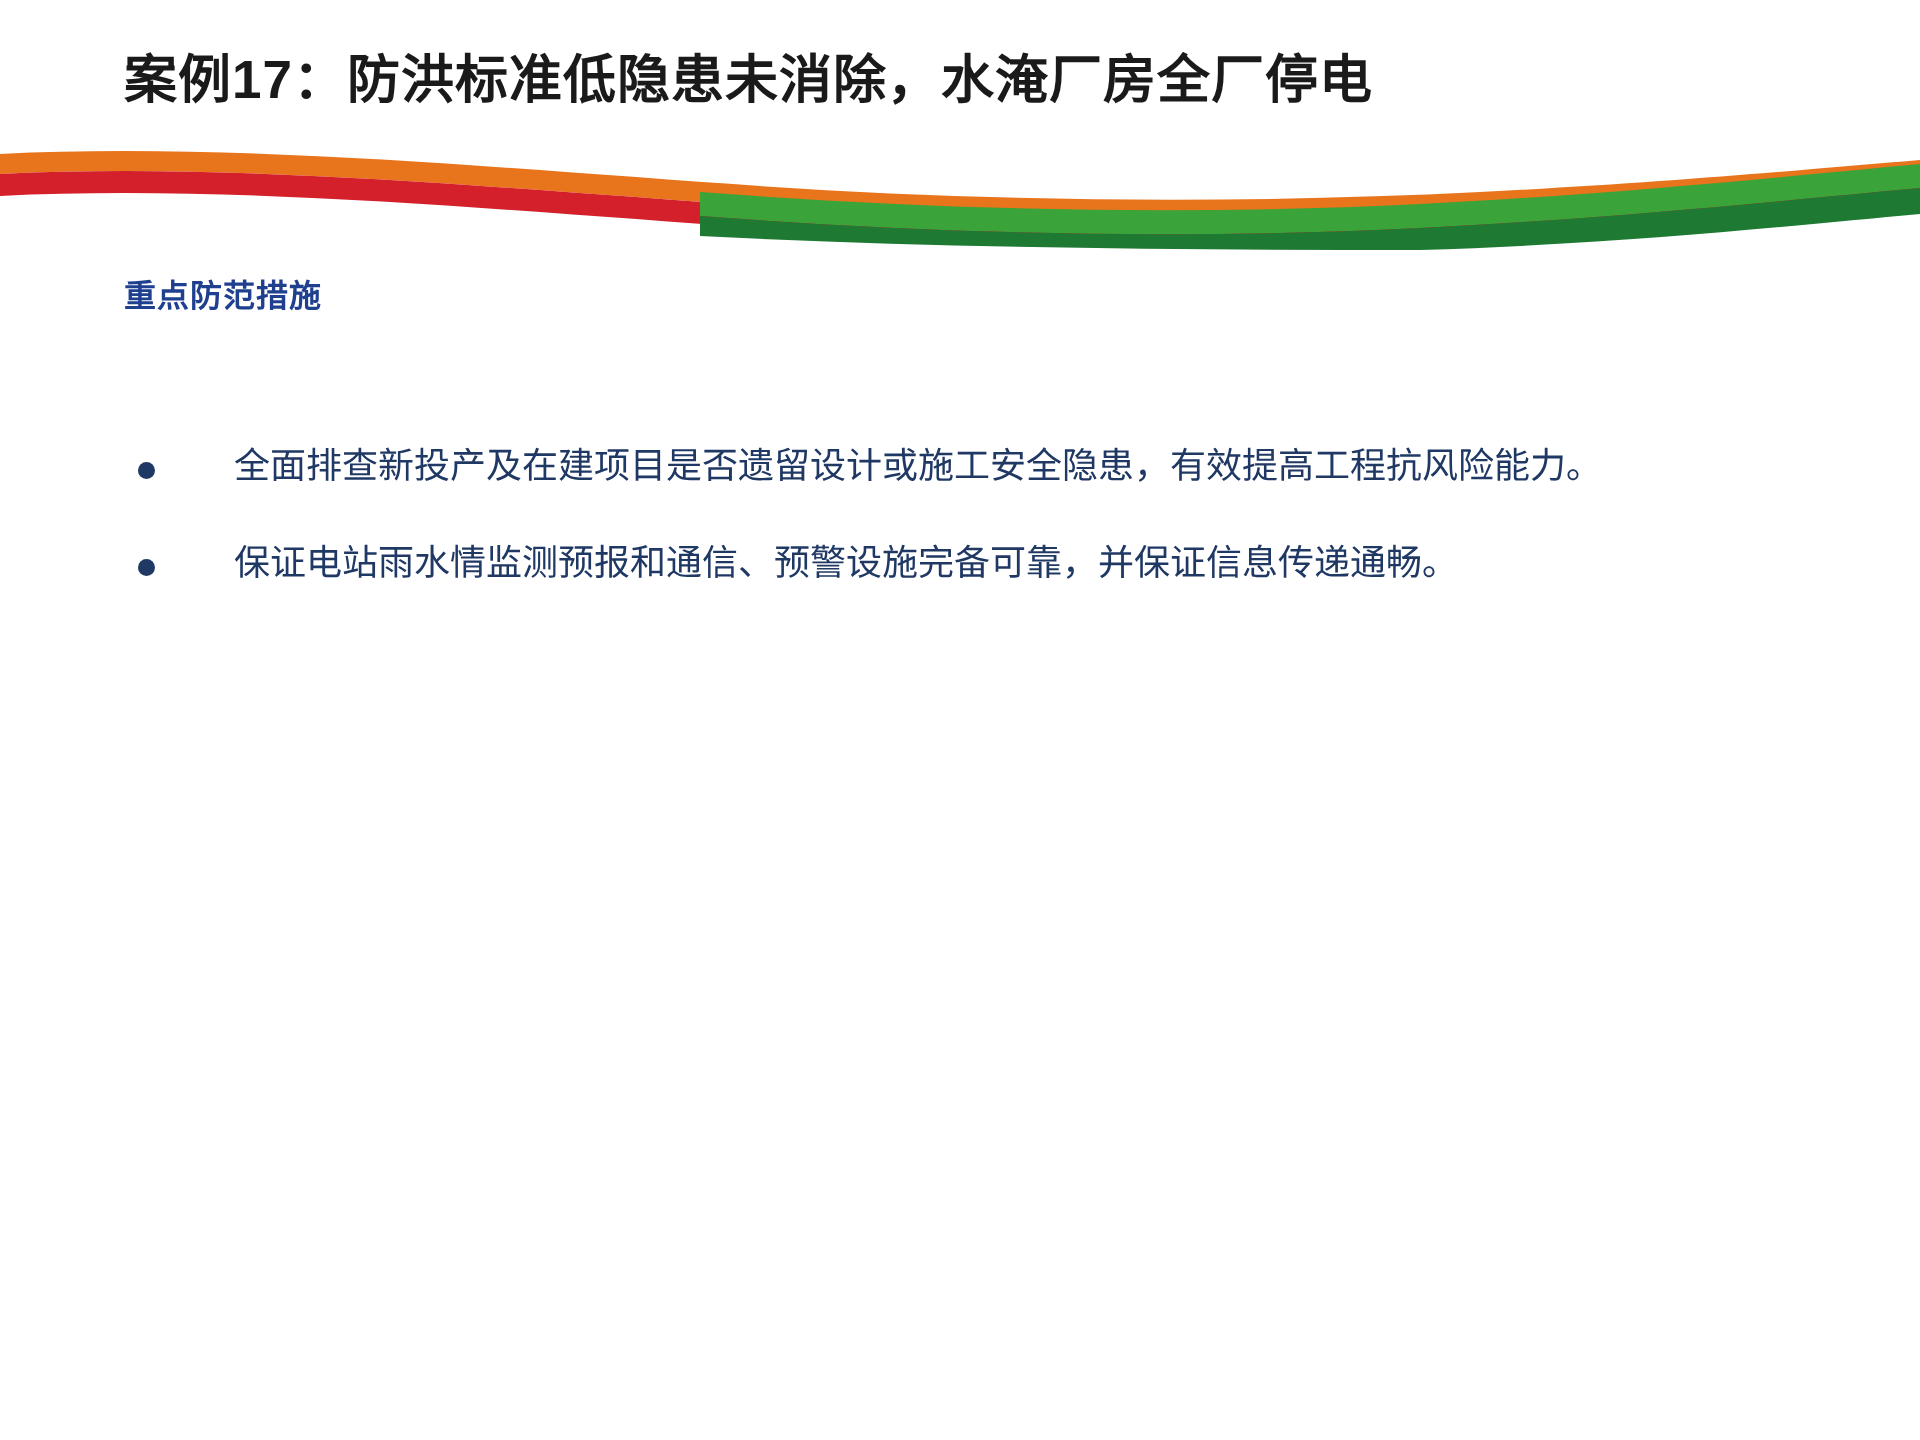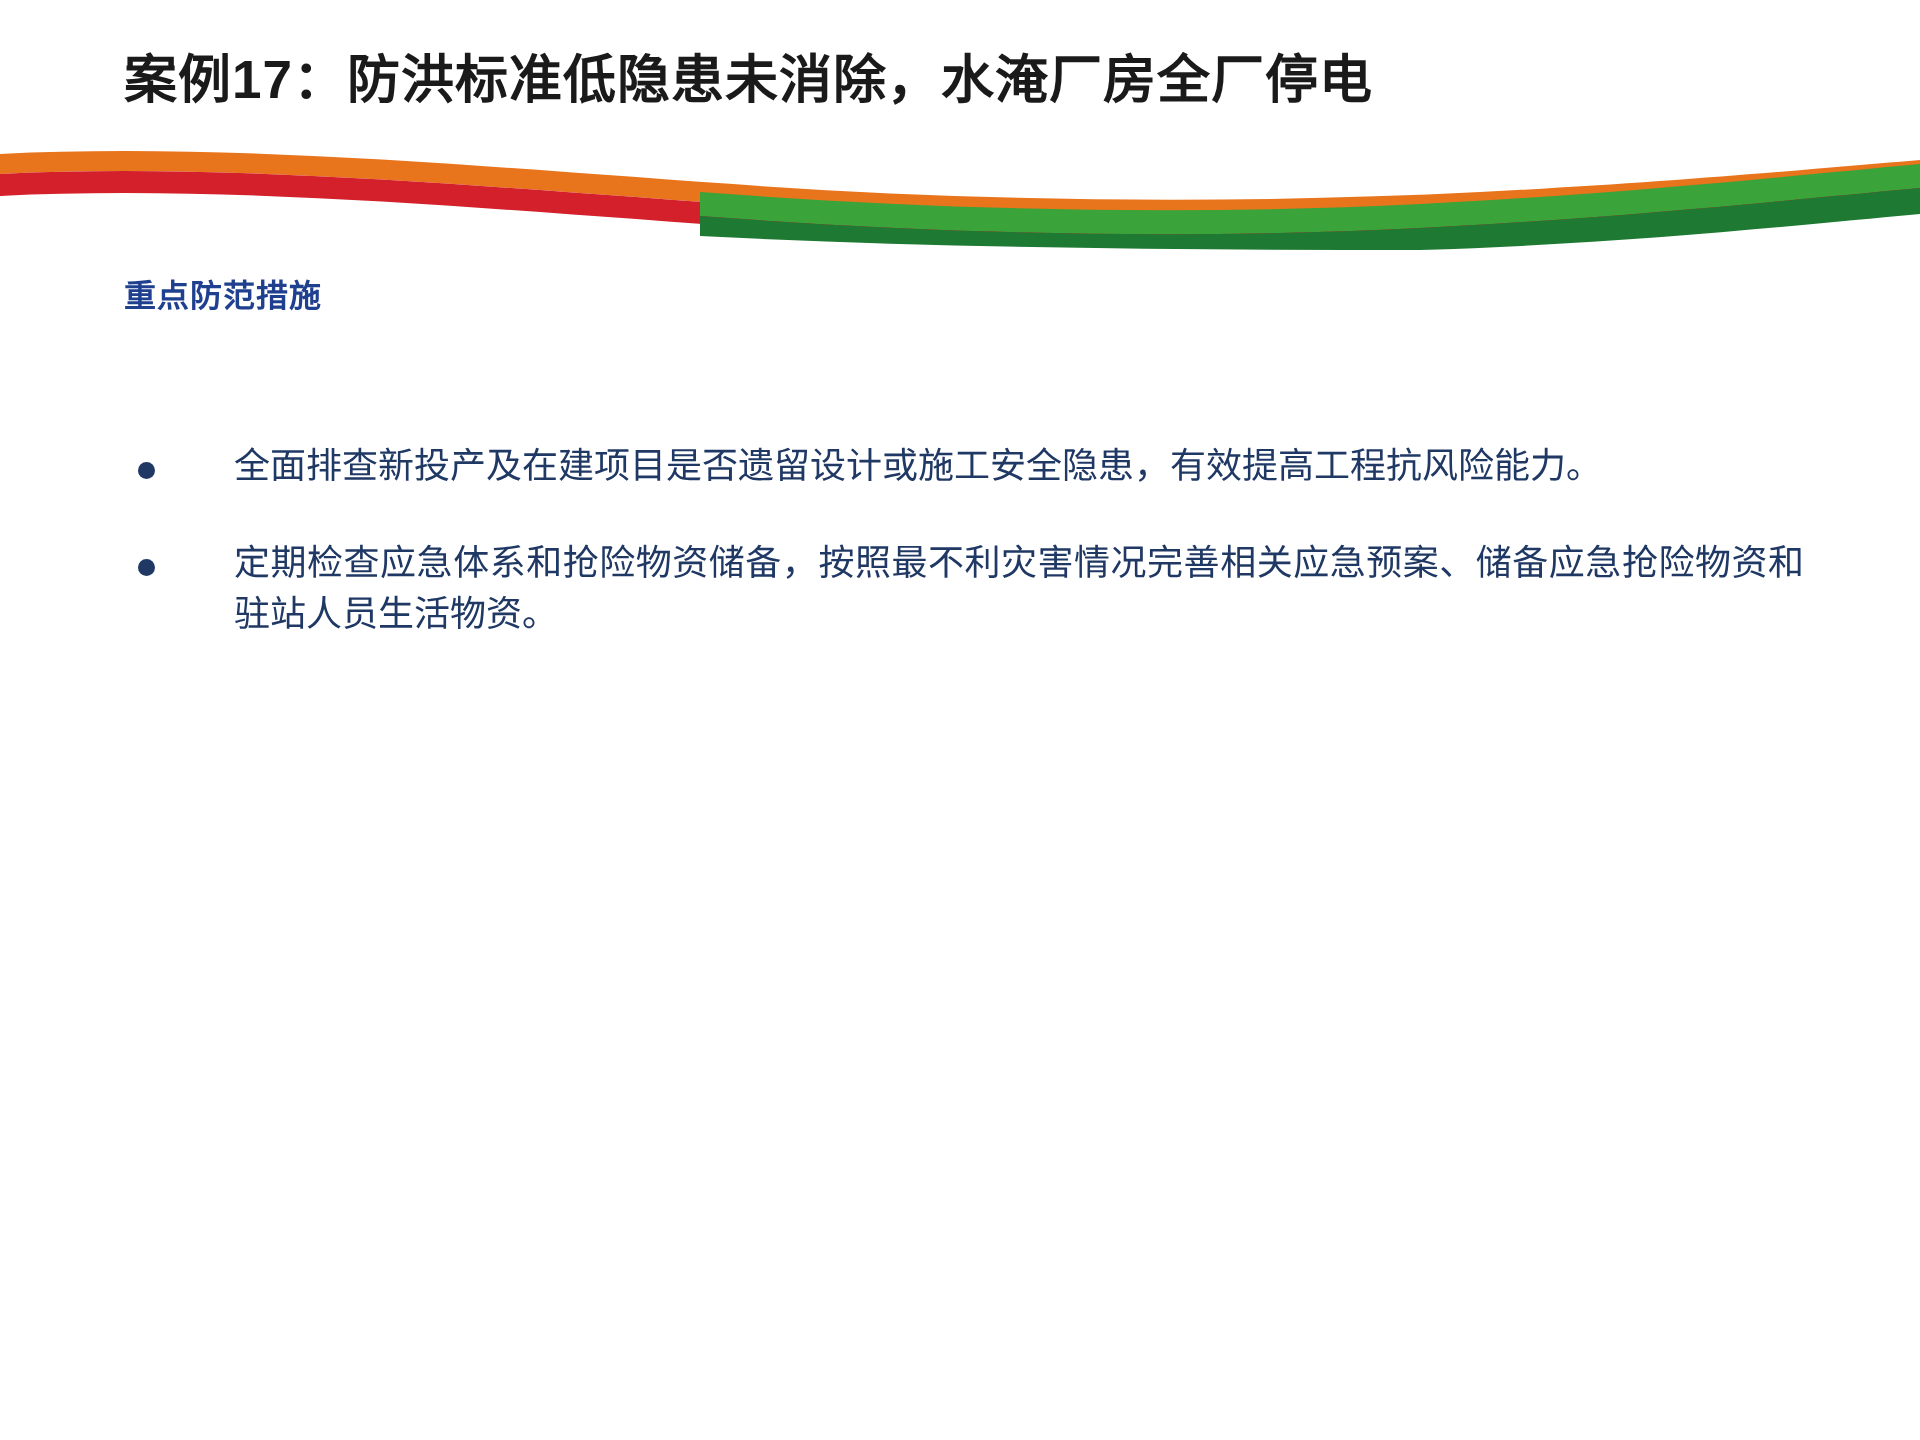--- a/index.html
+++ b/index.html
@@ -120,21 +120,21 @@
     <div class="section-heading">重点防范措施</div>
 
     <div class="bullet-list">
 
       <div class="bullet-item">
         <span class="dot"></span>
         <span class="bullet-text">全面排查新投产及在建项目是否遗留设计或施工安全隐患，有效提高工程抗风险能力。</span>
       </div>
 
 
-
       <div class="bullet-item">
         <span class="dot"></span>
-        <span class="bullet-text">定期检查应急体系和抢险物资储备，按照最不利灾害情况完善相关应急预案、储备应急抢险物资和驻站人员生活物资。</span>
+        <span class="bullet-text">保证电站雨水情监测预报和通信、预警设施完备可靠，并保证信息传递通畅。</span>
       </div>
+
 
     </div>
   </div>
 </div>
 
 </body></html>

